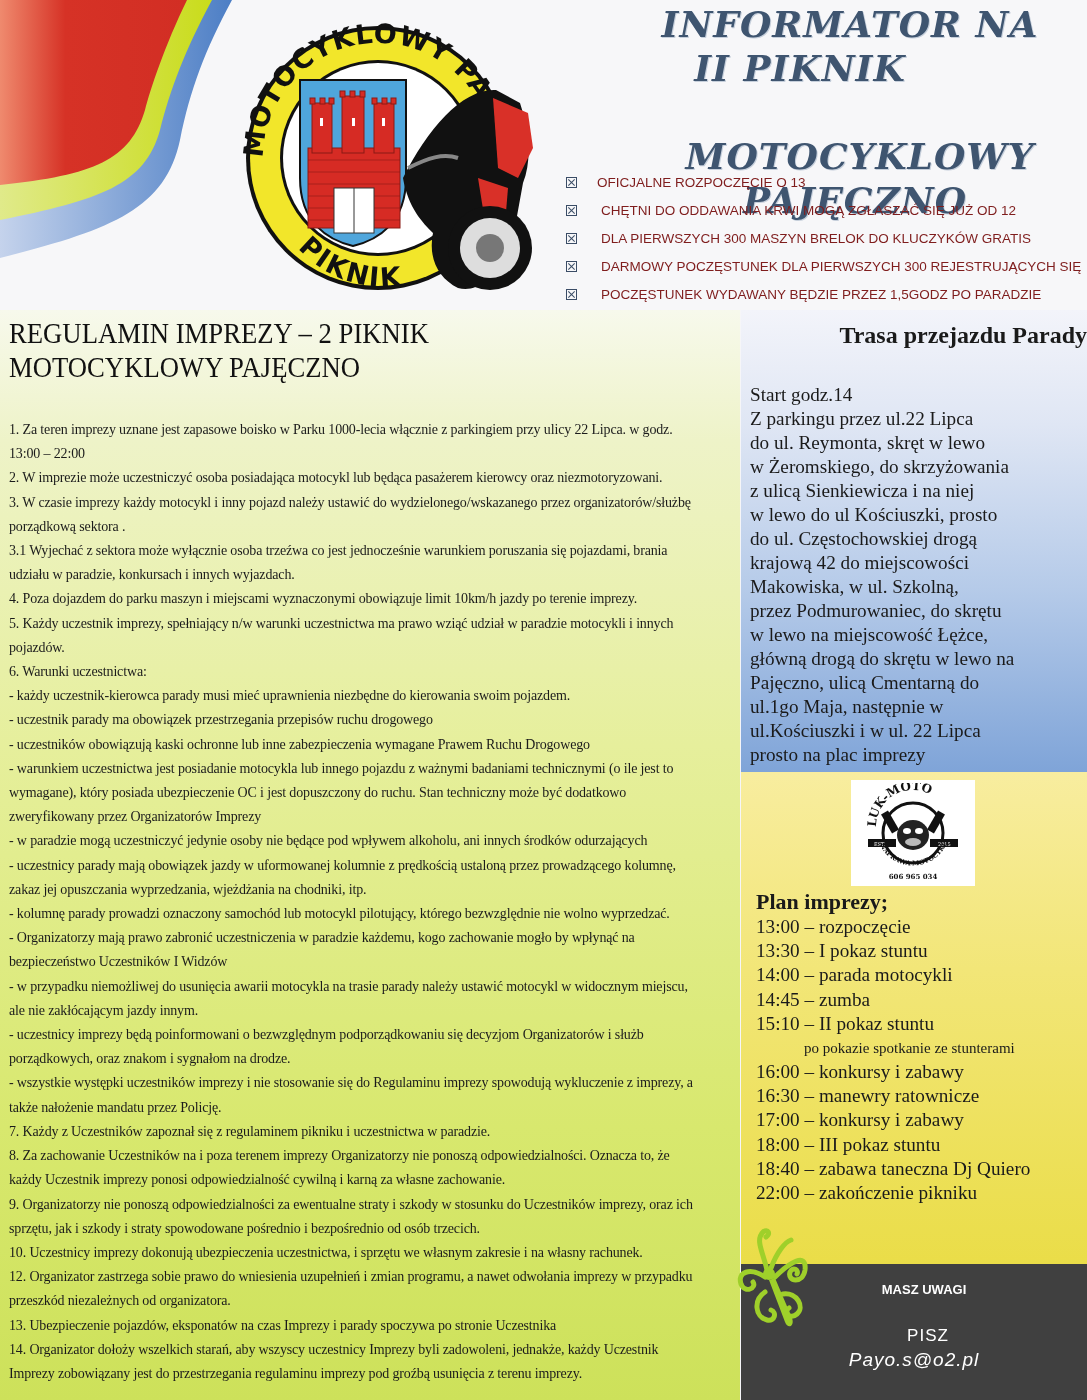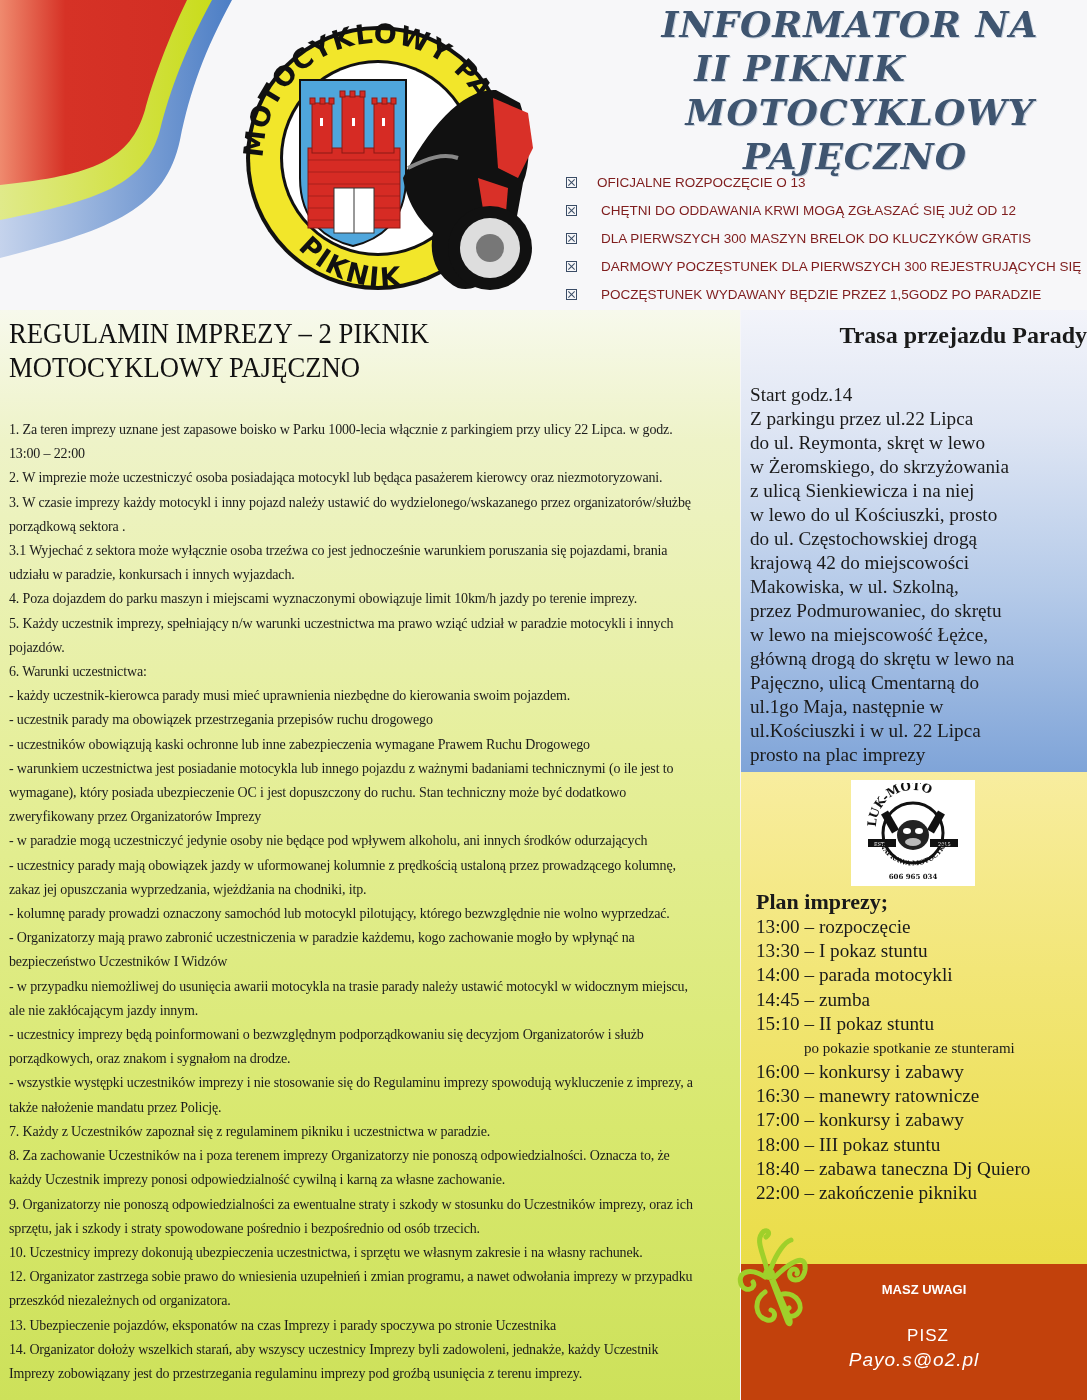--- a/index.html
+++ b/index.html
@@ -20,21 +20,21 @@
     .title {
       position: absolute; left: 600px; top: 2px; width: 480px;
       font-family: "DejaVu Serif", serif; font-weight: bold; font-style: italic;
       color: #3f5570; font-size: 36px; line-height: 44px; letter-spacing: 1px;
       text-align: center;
       text-shadow: 1px 1px 0 #c6cfdb;
     }
     .title .t-line { display: block; }
     .title .l1 { padding-left: 20px; }
     .title .l2 { padding-left: 0; margin-left: -80px; }
-    .title .l3 { padding-left: 40px; }
+    .title .l3 { padding-left: 40px; margin-top: 44px; }
     .title .l4 { padding-left: 30px; }
     .bullets {
       position: absolute; left: 566px; top: 168px;
       font-family: "Liberation Sans", sans-serif; font-size: 13.5px; color: #7f1d1d;
     }
     .bullet {
       display: flex; align-items: center; height: 28px;
     }
     .bullet .box {
       width: 11px; height: 11px; border: 1px solid #3a4c66;
@@ -92,21 +92,21 @@
     .plan-title {
       position: absolute; left: 15px; top: 118px;
       font-weight: bold; font-size: 22px; line-height: 24px;
     }
     .plan-list { position: absolute; left: 15px; top: 143px; }
     .plan-row { font-size: 19.2px; line-height: 24.2px; white-space: nowrap; }
     .plan-note { font-size: 15px; line-height: 24px; padding-left: 48px; white-space: nowrap; }
 
     .contact {
       position: absolute; left: 741px; top: 1264px; width: 346px; height: 136px;
-      background: #c2410c;
+      background: #404040;
       text-align: center; color: #fff;
       font-family: "Liberation Sans", sans-serif;
     }
     .contact .masz { position: absolute; left: 0; right: 0; top: 18px; font-size: 13px; font-weight: bold; text-indent: 20px; }
     .contact .pisz { position: absolute; left: 0; right: 0; top: 62px; font-size: 17px; letter-spacing: 1px; padding-left: 28px; }
     .contact .mail { position: absolute; left: 0; right: 0; top: 85px; font-size: 19px; letter-spacing: 1px; font-style: italic; }
     .butterfly { position: absolute; left: 735px; top: 1222px; }
   </style>
 </head>
 <body>

